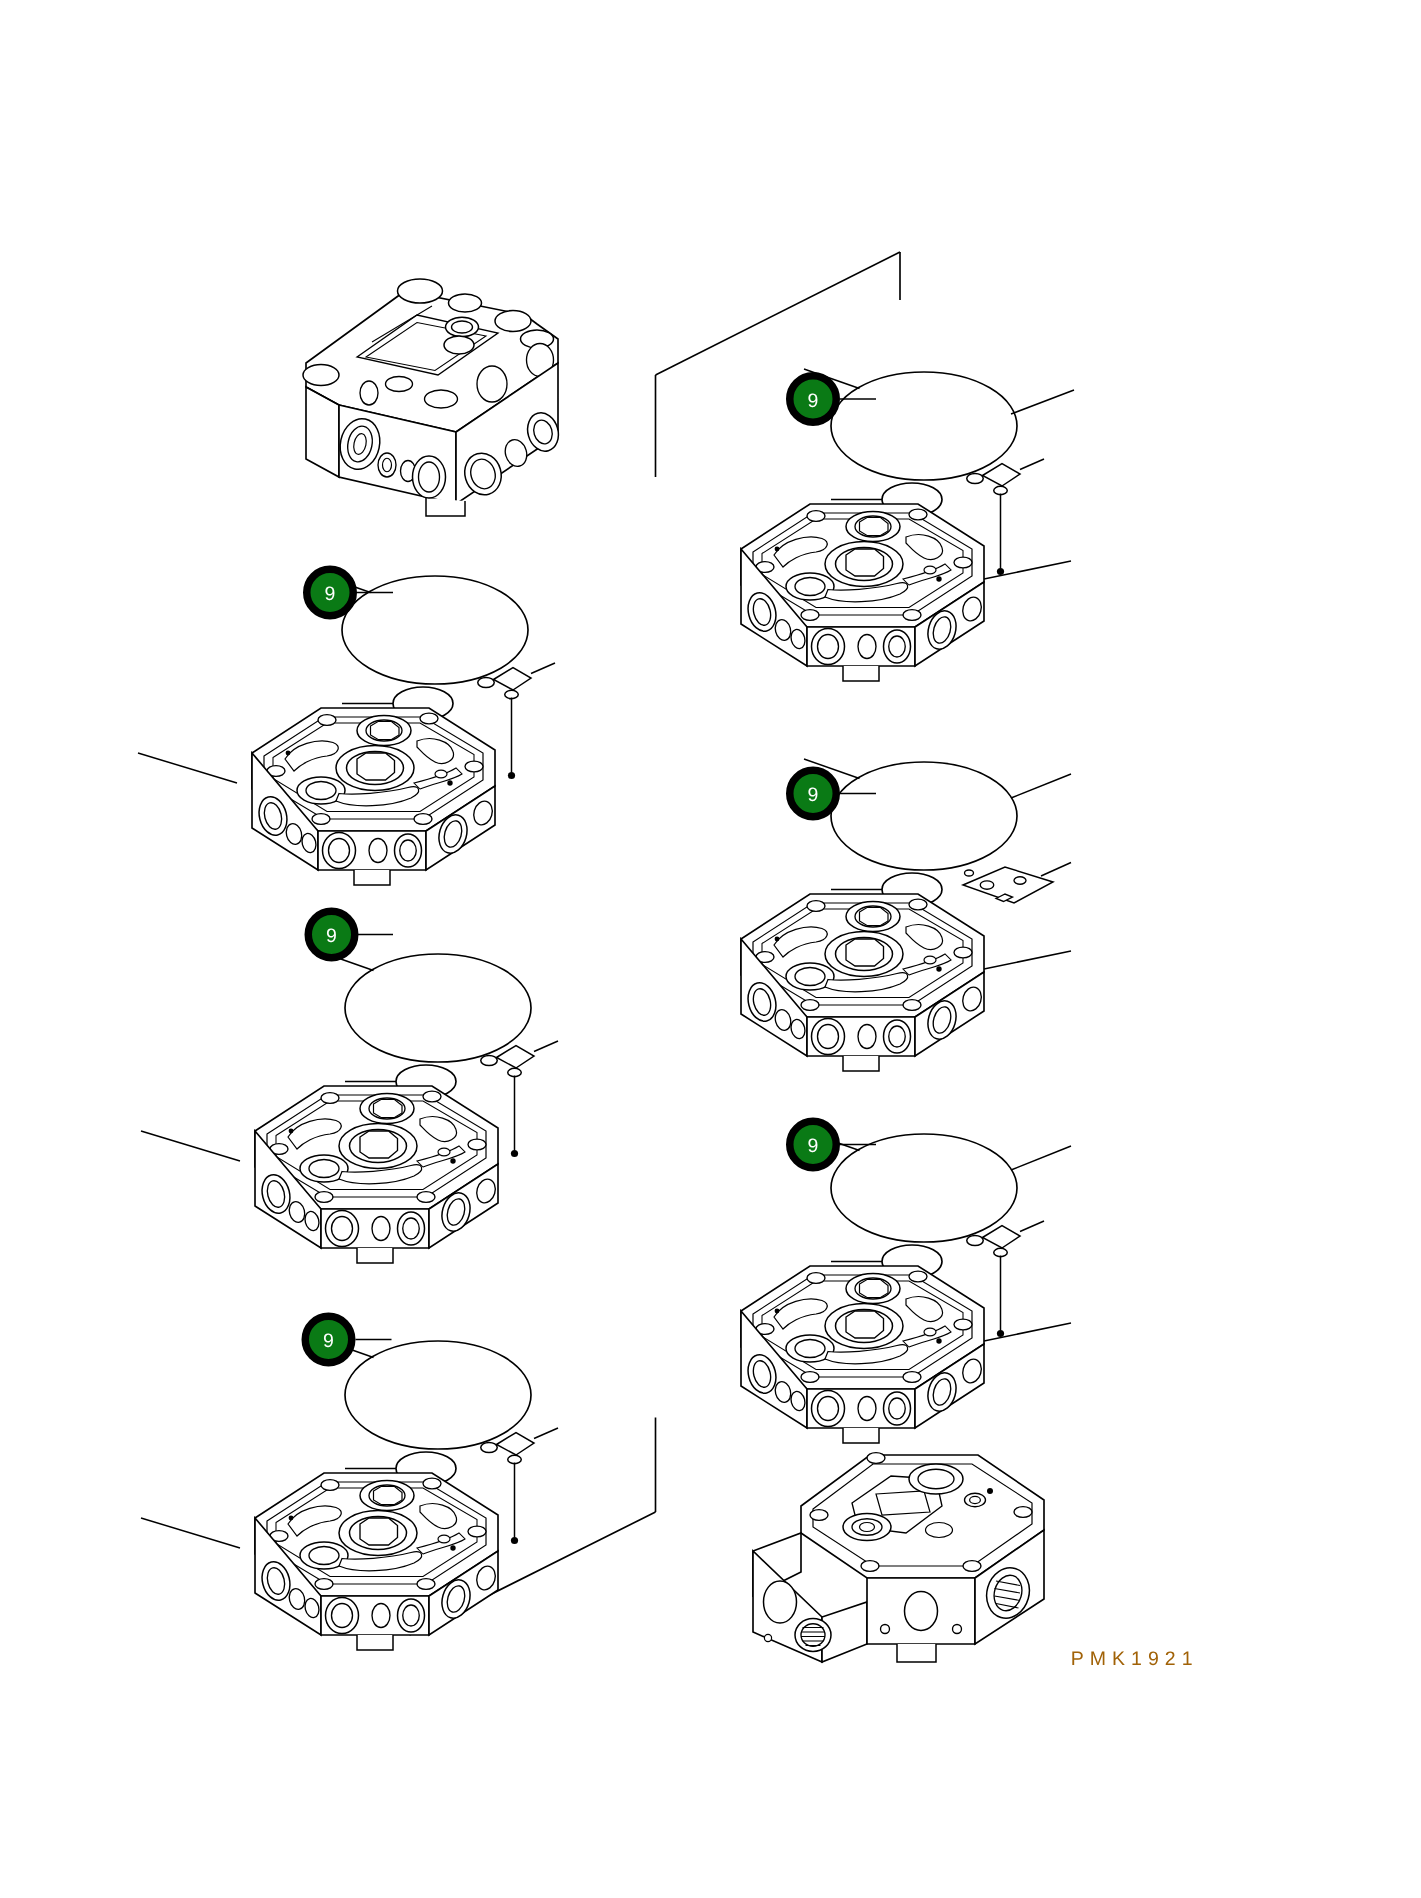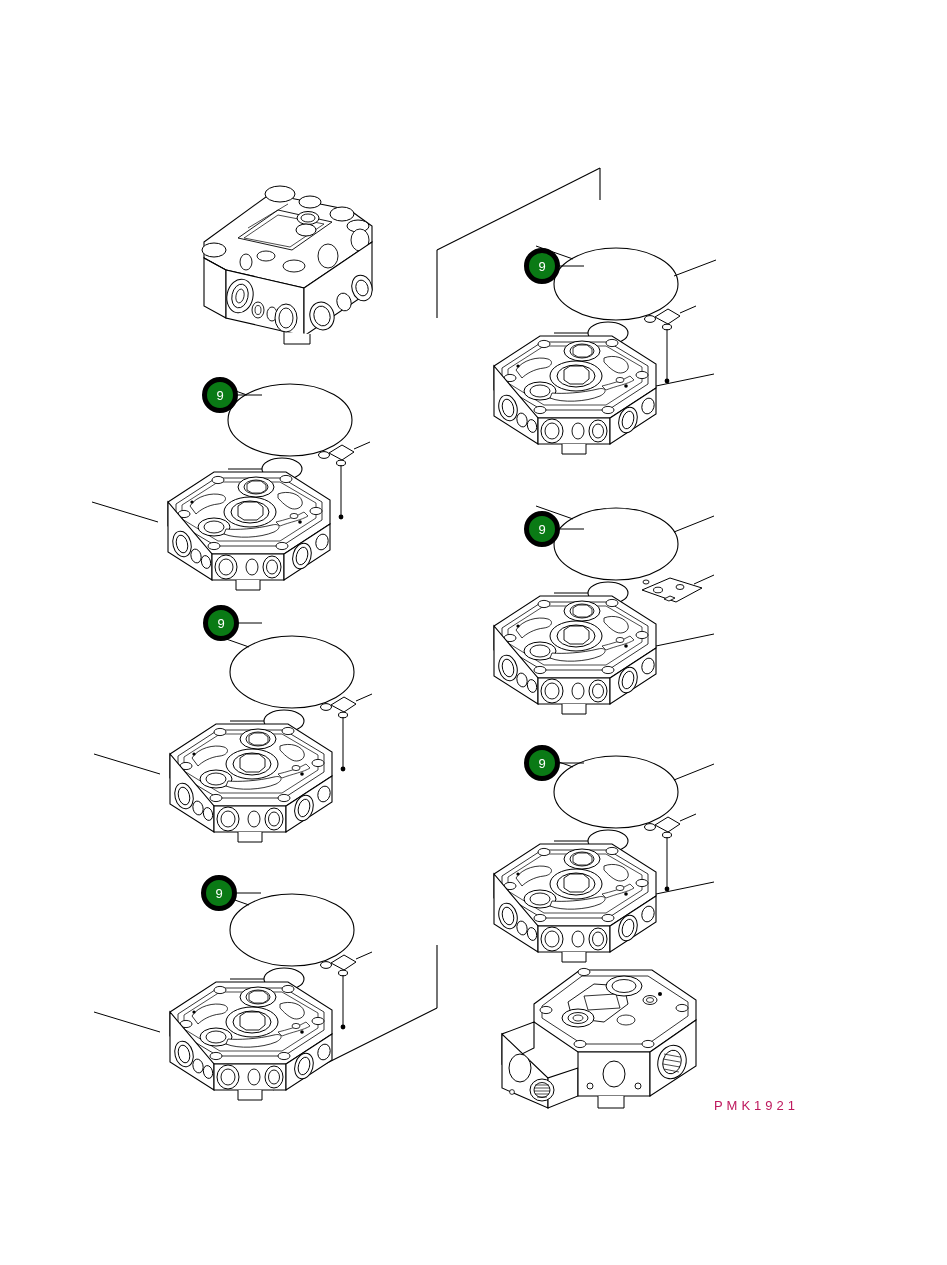--- a/index.html
+++ b/index.html
@@ -5,21 +5,21 @@
 <style>
   html,body{margin:0;padding:0;background:#ffffff;}
   body{width:947px;height:1265px;position:relative;overflow:hidden;
        font-family:"Liberation Sans",sans-serif;}
   #sheet{position:absolute;inset:0;width:947px;height:1265px;}
   .callout{position:absolute;width:36px;height:36px;border-radius:50%;
            background:#0a7a15;border:5px solid #000000;box-sizing:border-box;
            display:flex;align-items:center;justify-content:center;
            color:#ffffff;font-size:13px;font-family:"Liberation Sans",sans-serif;
            line-height:1;z-index:20;}
-  #figcode{position:absolute;right:148px;top:1098px;font-size:13px;color:#be185d;
+  #figcode{position:absolute;right:148px;top:1098px;font-size:13px;color:#a16207;
            letter-spacing:4px;font-family:"Liberation Sans",sans-serif;
            white-space:nowrap;}
 </style>
 </head>
 <body>
 
 <svg id="sheet" viewBox="0 0 947 1265" xmlns="http://www.w3.org/2000/svg">
   <rect x="0" y="0" width="947" height="1265" fill="#ffffff"></rect>
 
   <defs>

